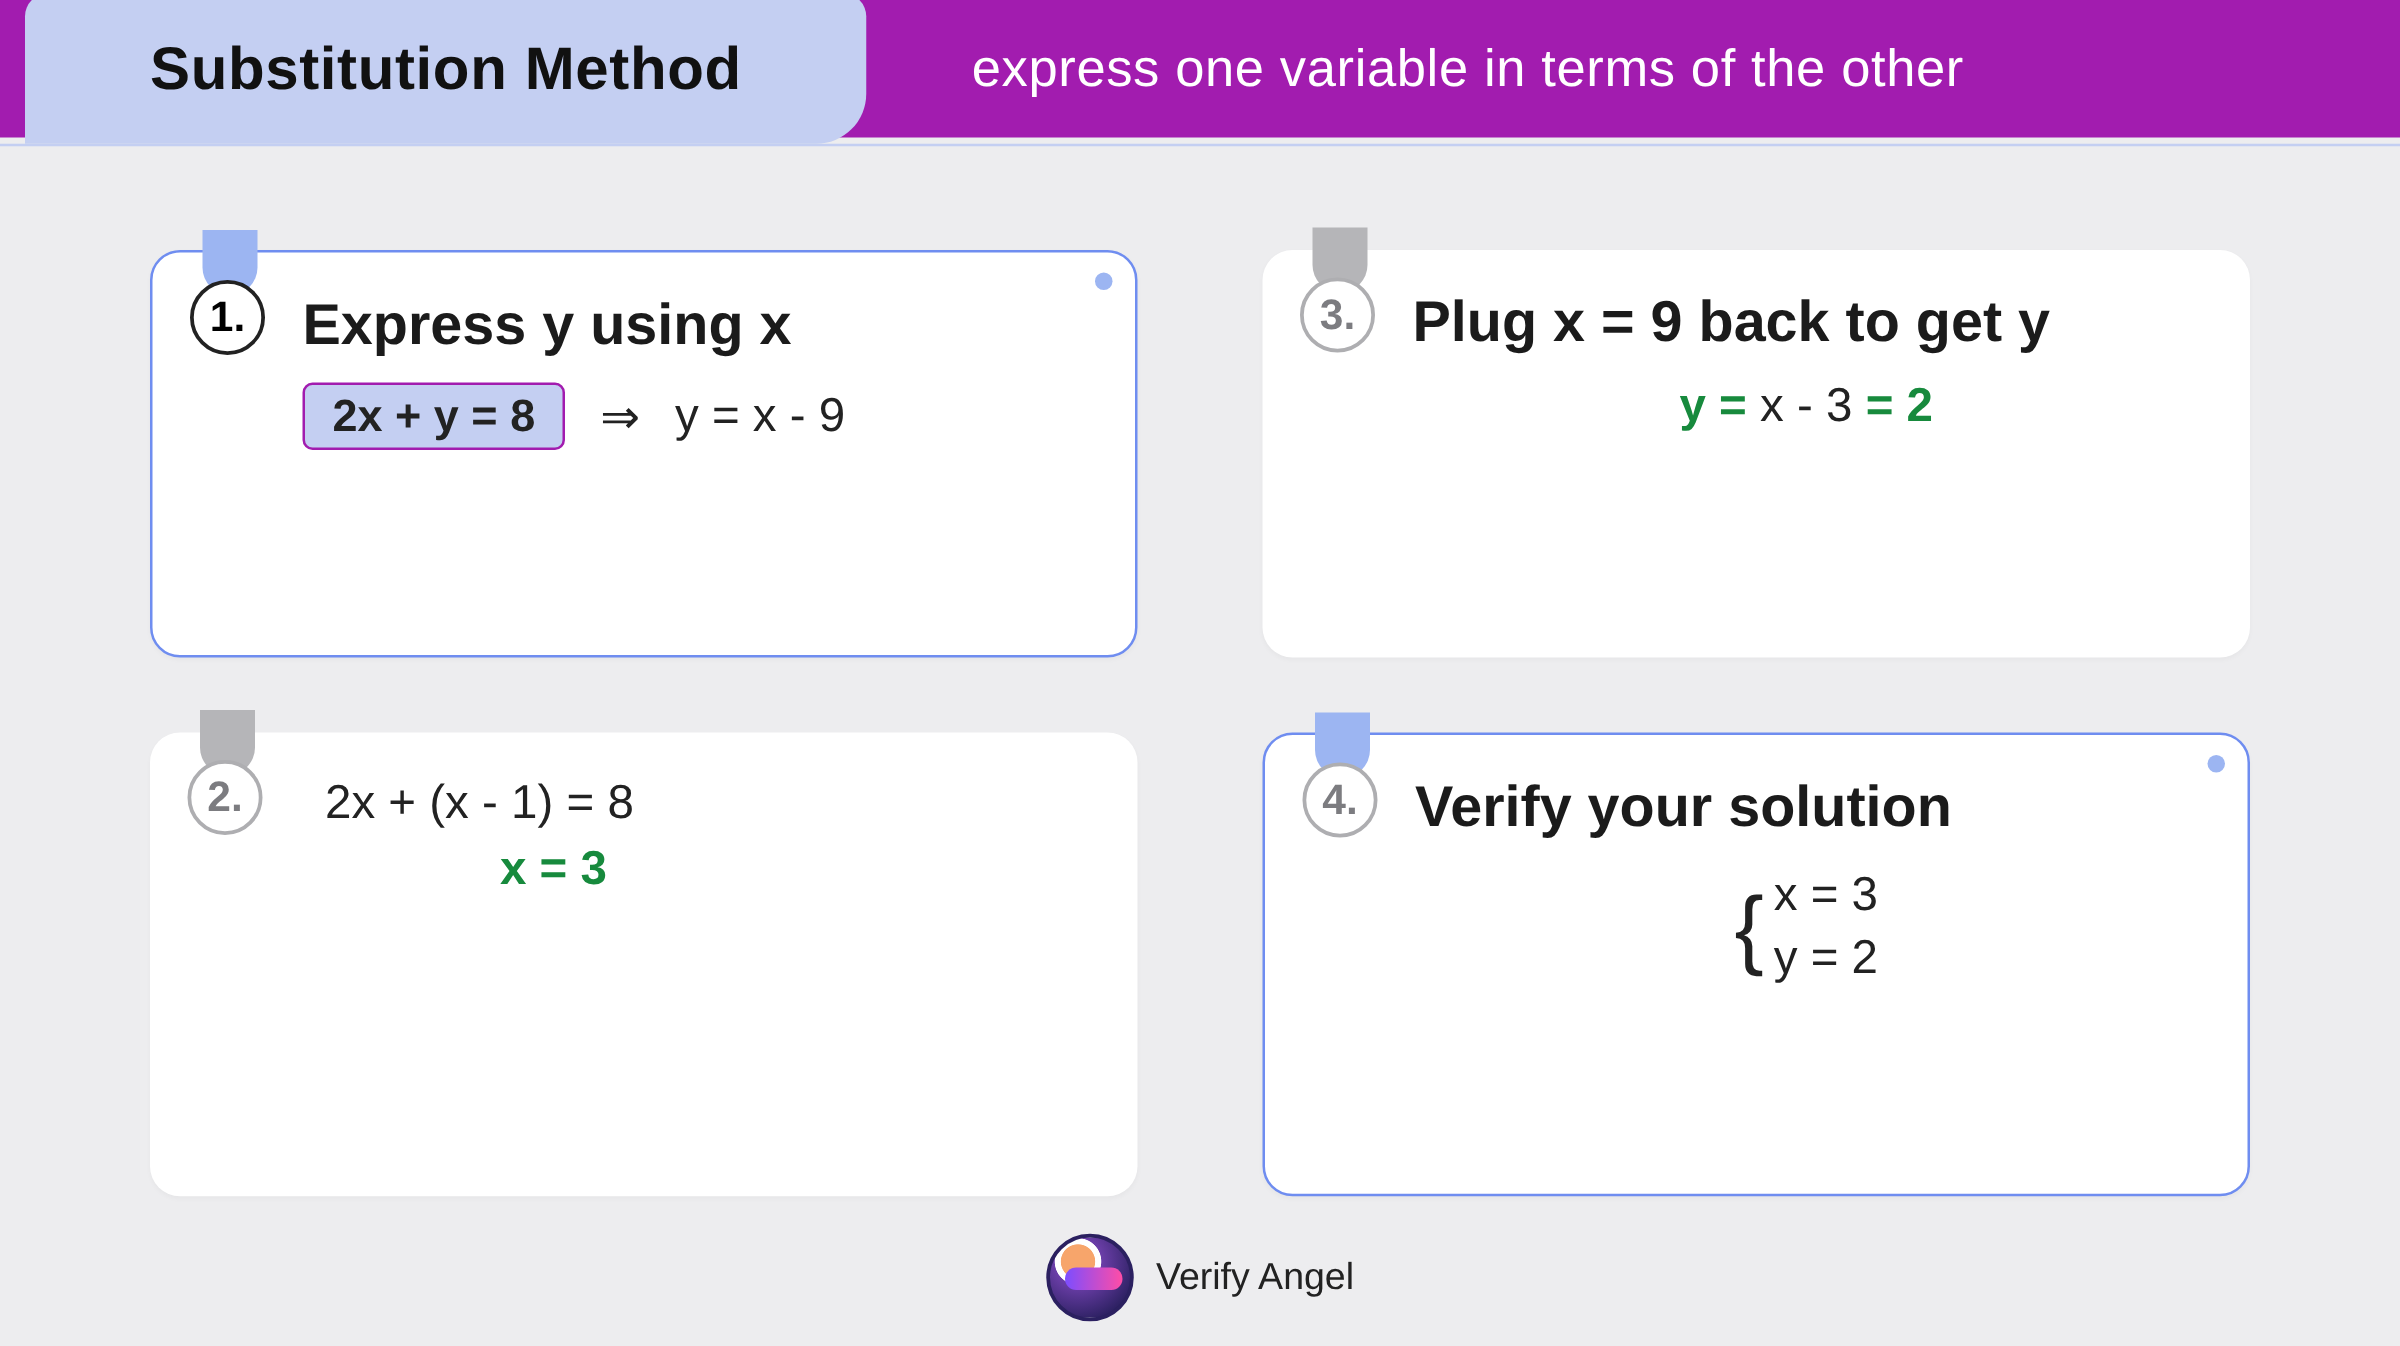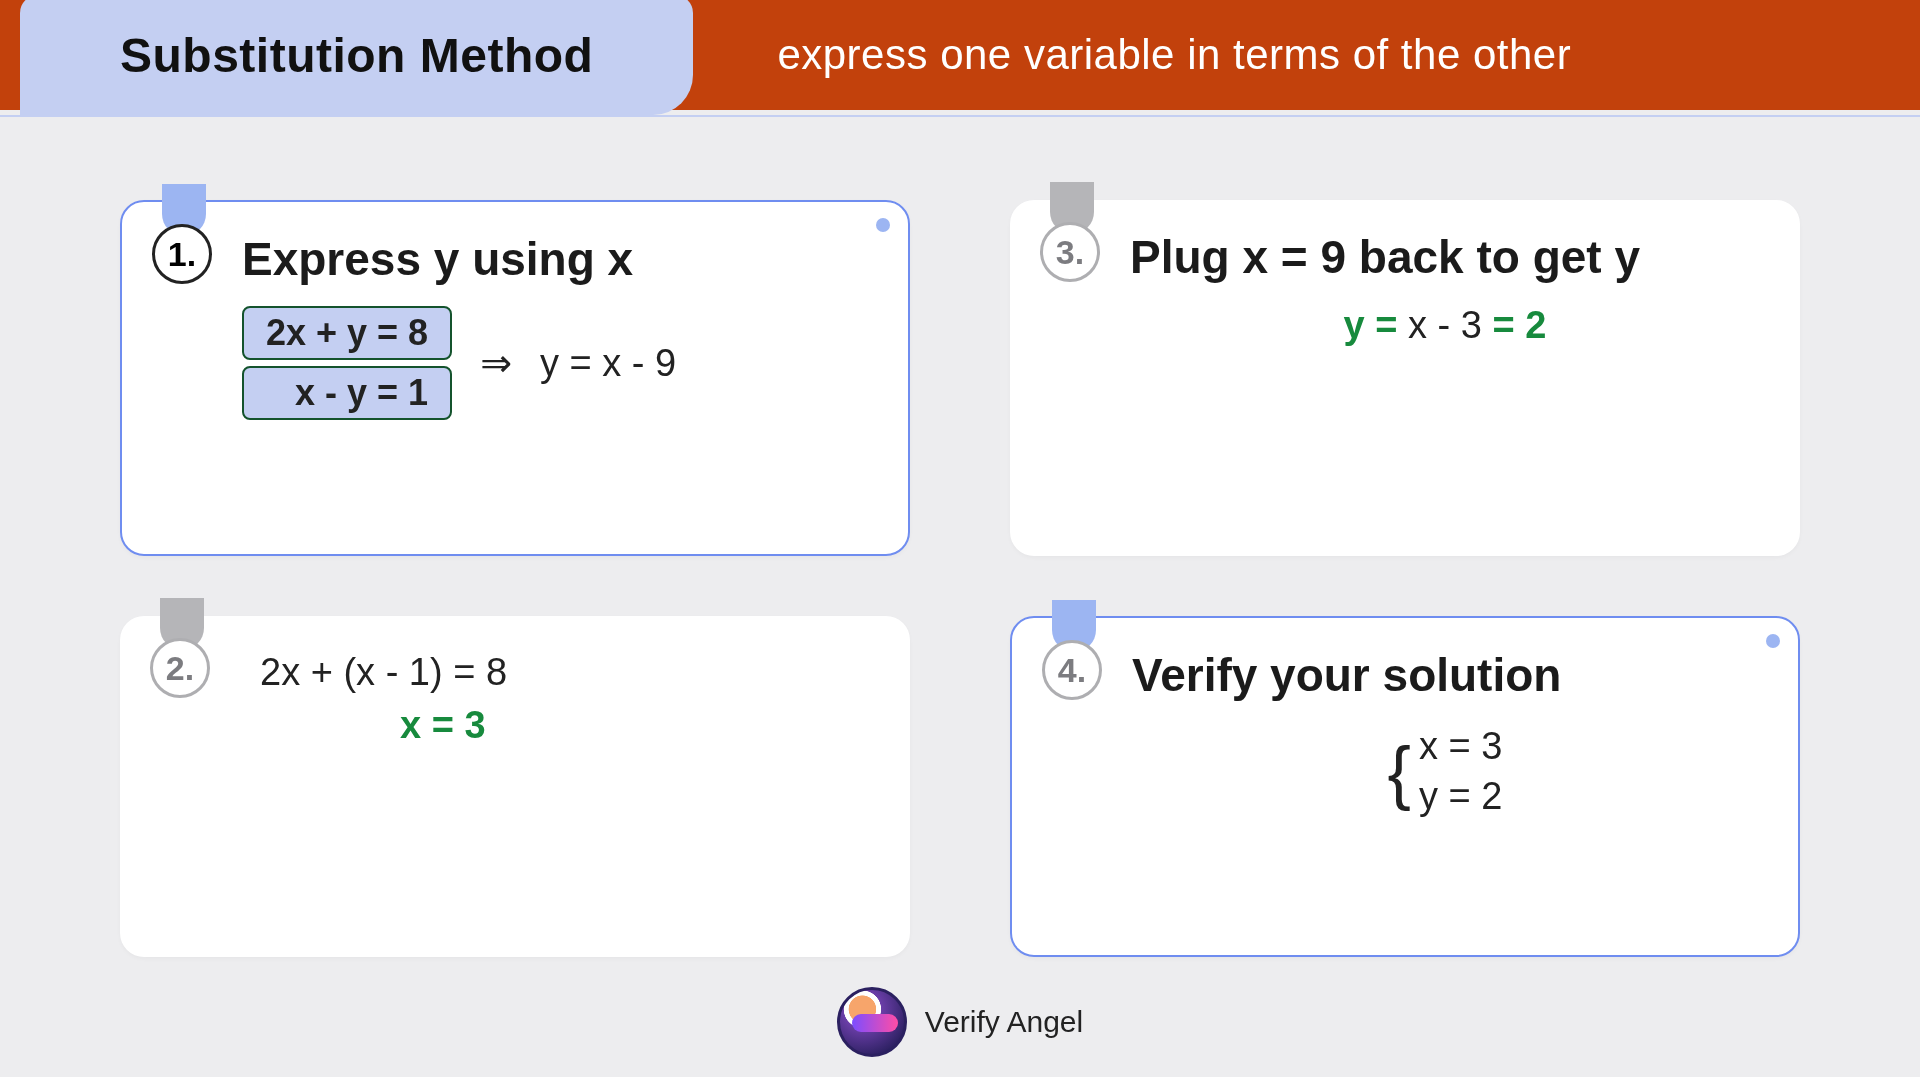--- a/index.html
+++ b/index.html
@@ -13,21 +13,21 @@
   .stage {
     width: 1920px;
     height: 1077px;
     position: relative;
     background: #ededef;
   }
   .header-bar {
     position: absolute;
     top: 0; left: 0; right: 0;
     height: 110px;
-    background: #c2410c;
+    background: #a21caf;
     display: flex;
     align-items: center;
   }
   .title-tab {
     background: #c4cff2;
     border-radius: 18px 18px 40px 0;
     height: 120px;
     padding: 0 100px 0 100px;
     display: flex;
     align-items: center;
@@ -115,29 +115,29 @@
     color: #1b1b1b;
     margin-bottom: 20px;
   }
   .math {
     font-size: 38px;
     font-weight: 500;
     color: #222;
   }
   .eqrow { display: flex; align-items: center; gap: 18px; }
   .eqbox {
-    border: 2px solid #14532d;
+    border: 2px solid #a21caf;
     background: #c4cff2;
     border-radius: 8px;
     padding: 4px 22px;
     font-size: 36px;
     font-weight: 600;
     display: inline-block;
     min-width: 180px;
-    text-align: right;
+    text-align: left;
   }
   .eqstack { display: inline-flex; flex-direction: column; gap: 6px; }
   .arrow { font-size: 38px; margin: 0 10px; }
   .green { color: #178a3d; font-weight: 800; }
   .footer {
     position: absolute;
     left: 0; right: 0; bottom: 20px;
     display: flex;
     align-items: center;
     justify-content: center;
@@ -190,21 +190,20 @@
 
   <div class="cards">
 
     <div class="card active">
       <div class="marker-icon blue"></div>
       <div class="circle-num">1.</div>
       <div class="step-title">Express y using x</div>
       <div class="math eqrow">
         <span class="eqstack">
           <span class="eqbox">2x + y = 8</span>
-          <span class="eqbox">x - y = 1</span>
         </span>
         <span class="arrow">⇒</span>
         <span>y = x - 9</span>
       </div>
     </div>
 
     <div class="card">
       <div class="marker-icon grey"></div>
       <div class="circle-num grey">3.</div>
       <div class="step-title">Plug x = 9 back to get y</div>

